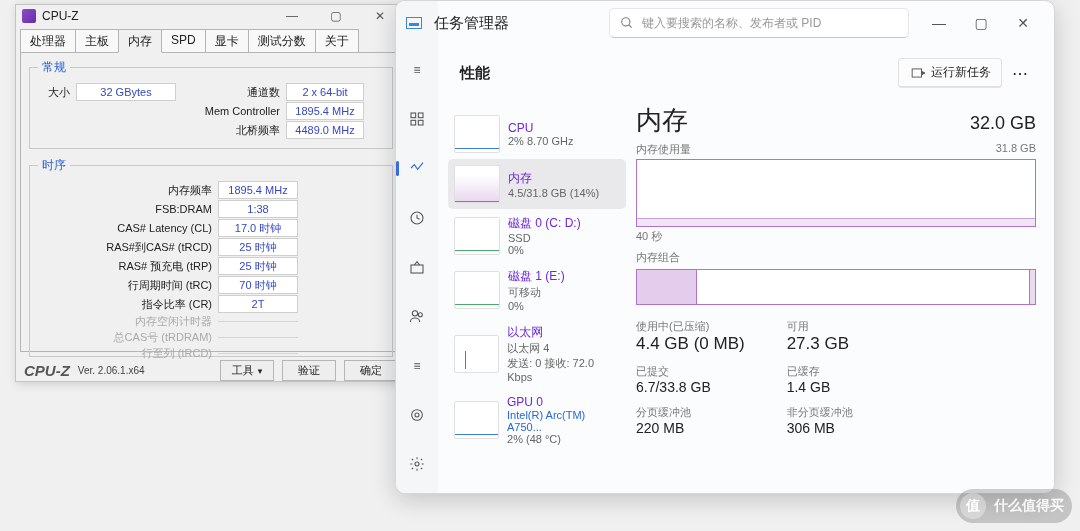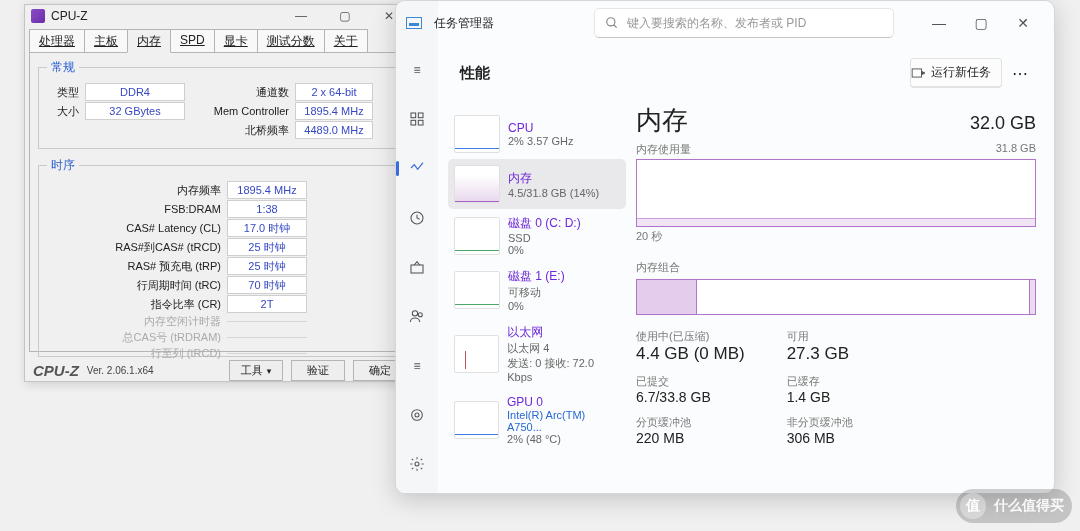--- a/index.html
+++ b/index.html
@@ -10,21 +10,21 @@
   width: 1080px;
   height: 531px;
   position: relative;
   overflow: hidden;
   color: #222;
 }
 
 
 .cpuz-window {
   position: absolute;
-  left: 24px; top: 4px;
+  left: 15px; top: 4px;
   width: 392px; height: 378px;
   background: #f0f0f0;
   border: 1px solid #c4c4c4;
   box-shadow: 2px 2px 10px rgba(0,0,0,0.15);
 }
 .cpuz-titlebar {
   display: flex; align-items: center;
   padding: 4px 6px;
   font-size: 12px;
 }
@@ -33,21 +33,20 @@
   background: linear-gradient(135deg,#8b4cc9,#6a2da8);
   border-radius: 2px;
   margin-right: 6px;
 }
 .cpuz-titlectrl { margin-left: auto; display: flex; gap: 16px; padding-right: 6px; }
 .cpuz-titlectrl span { width: 28px; text-align: center; cursor: default; color:#555;}
 .cpuz-tabs {
   display: flex;
   padding: 2px 4px 0 4px;
   gap: 0;
-  text-decoration: underline;
 }
 .cpuz-tab {
   padding: 3px 9px 2px 9px;
   border: 1px solid #b5b5b5;
   border-bottom: none;
   background: #f8f8f8;
   font-size: 12px;
   position: relative;
   margin-right: -1px;
 }
@@ -130,21 +129,21 @@
   width: 16px; height: 12px;
   border: 1px solid #3a88d6;
   margin-right: 12px;
   position: relative;
 }
 .tm-titleicon::after {
   content: ""; position: absolute;
   left: 2px; right: 2px; bottom: 2px; height: 3px;
   background: #3a88d6;
 }
-.tm-title { font-size: 12px; }
+.tm-title { font-size: 15px; }
 .tm-search {
   margin-left: 100px;
   flex: 0 0 300px;
   height: 30px;
   background: #fff;
   border: 1px solid #e6e6e6;
   border-bottom: 1.5px solid #c5c5c5;
   border-radius: 5px;
   display: flex; align-items: center;
   padding: 0 10px;
@@ -186,21 +185,21 @@
   position: absolute;
   left: 56px; right: 18px; top: 50px;
   height: 44px;
   display: flex; align-items: center; text-align: right;
 }
 .tm-header-title { font-size: 15px; font-weight: 600; padding-left: 8px; }
 .tm-header-actions { margin-left: auto; display: flex; gap: 2px; align-items: center; }
 .tm-newtask {
   border: 1px solid #e2e2e2;
   border-bottom-width: 2px;
-  padding: 5px 10px 5px 0;
+  padding: 5px 10px 5px 12px;
   border-radius: 4px;
   background: #fcfcfc;
   font-size: 12px;
   display: flex; gap: 6px; align-items: center;
 }
 .tm-more { padding: 5px 8px; font-size: 16px; }
 .tm-list {
   width: 178px;
   padding-top: 52px;
   overflow: hidden;
@@ -319,24 +318,20 @@
     <div class="cpuz-tab">显卡</div>
     <div class="cpuz-tab">测试分数</div>
     <div class="cpuz-tab">关于</div>
   </div>
   <div class="cpuz-body">
     <fieldset class="cpuz-fieldset">
       <legend class="cpuz-legend">常规</legend>
       <div style="display:flex; gap:6px;">
         <div style="flex:0 0 152px;">
           <div class="cpuz-row">
-            <div class="lab" style="width:38px">类型</div>
-            <div class="val" style="width:100px">DDR4</div>
-          </div>
-          <div class="cpuz-row">
             <div class="lab" style="width:38px">大小</div>
             <div class="val" style="width:100px">32 GBytes</div>
           </div>
         </div>
         <div style="flex:1">
           <div class="cpuz-row">
             <div class="lab" style="width:90px">通道数</div>
             <div class="val" style="width:78px">2 x 64-bit</div>
           </div>
           <div class="cpuz-row">
@@ -487,21 +482,21 @@
       <div class="tm-more">⋯</div>
     </div>
   </div>
 
   <div class="tm-main">
     <div class="tm-list">
       <div class="tm-item">
         <div class="tm-thumb blue"></div>
         <div>
             <div class="tm-it-title">CPU</div>
-            <div class="tm-it-sub">2% 3.57 GHz</div>
+            <div class="tm-it-sub">2% 8.70 GHz</div>
           </div>
       </div>
       <div class="tm-item selected">
         <div class="tm-thumb purple"></div>
         <div>
             <div class="tm-it-title">内存</div>
             <div class="tm-it-sub">4.5/31.8 GB (14%)</div>
           </div>
       </div>
       <div class="tm-item">
@@ -541,22 +536,22 @@
     <div class="tm-detail">
       <div class="tm-detail-head">
         <span class="tm-big">内存</span>
         <span class="tm-right">32.0 GB</span>
       </div>
       <div style="display:flex;justify-content:space-between;margin-top:4px">
         <span class="tm-small">内存使用量</span>
         <span class="tm-small">31.8 GB</span>
       </div>
       <div class="tm-graph"></div>
-      <div class="tm-small" style="margin-top:2px">20 秒</div>
-      <div class="tm-small" style="margin-top:16px">内存组合</div>
+      <div class="tm-small" style="margin-top:2px">40 秒</div>
+      <div class="tm-small" style="margin-top:6px">内存组合</div>
       <div class="tm-memcomp">
           <div class="used"></div>
           <div class="freeend"></div>
         </div>
 
       <div class="tm-stats">
         <div class="tm-statcol">
           <div>
               <div class="tm-statlab">使用中(已压缩)</div>
               <div class="tm-statval">4.4 GB (0 MB)</div>

